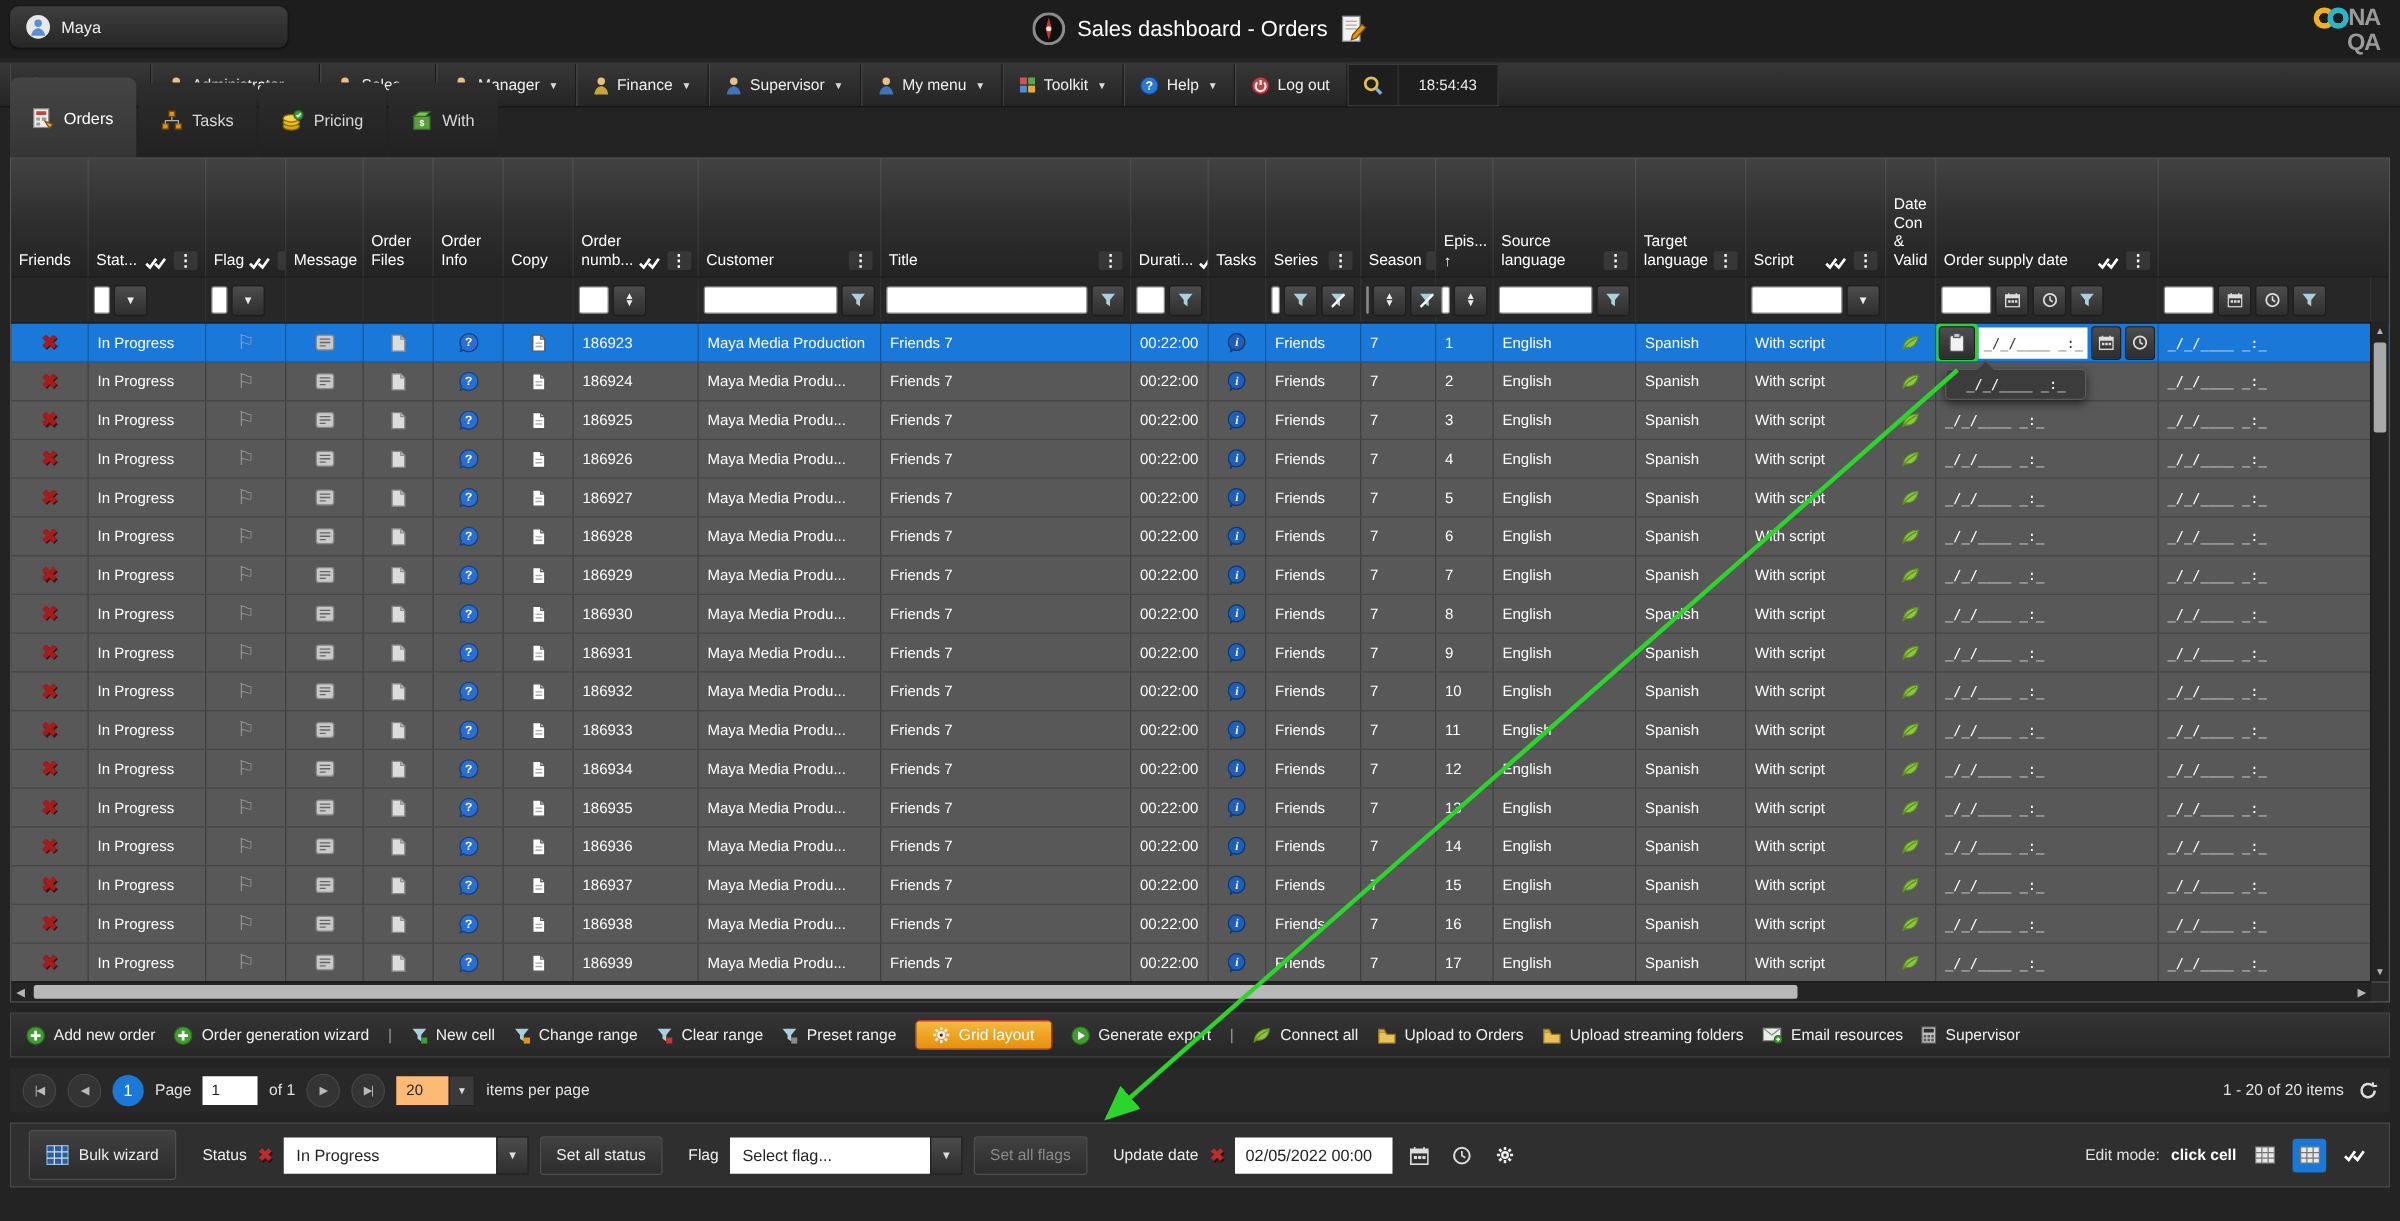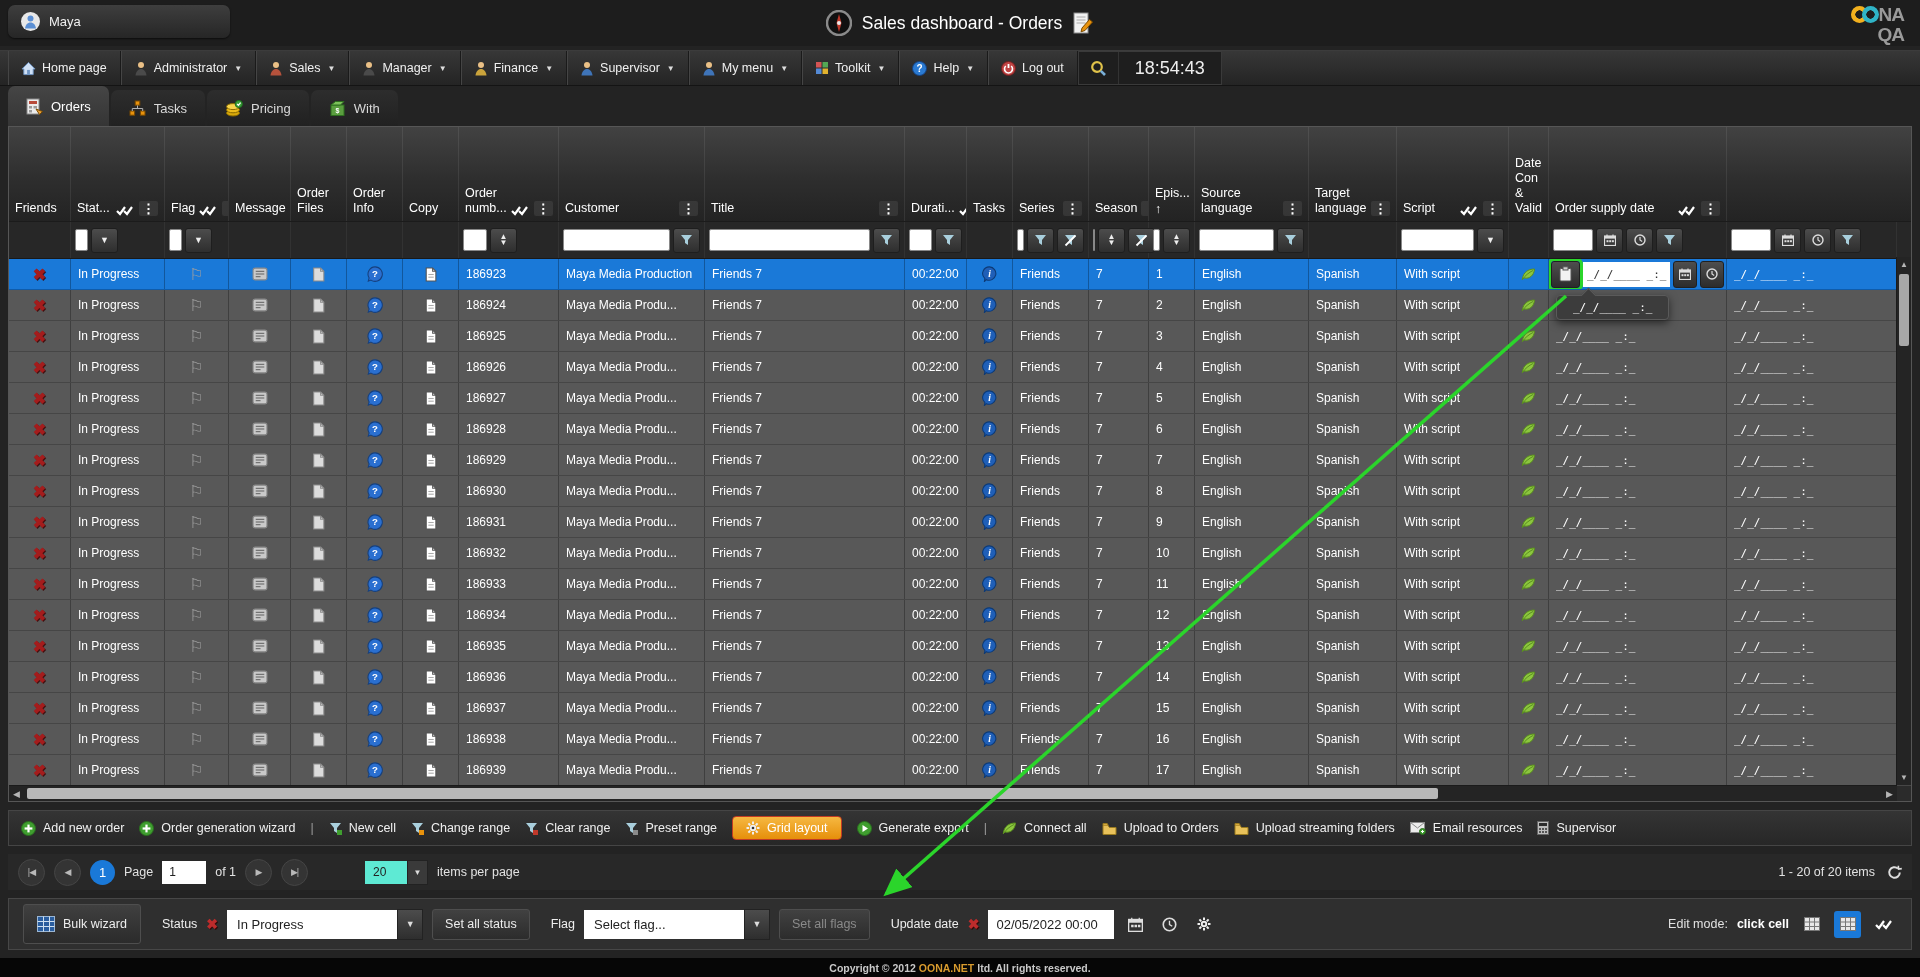--- a/index.html
+++ b/index.html
@@ -17,24 +17,24 @@
   .o1{background:radial-gradient(circle,#1d1d1d 33%,#f2b01e 36%);}
   .o2{background:radial-gradient(circle,#1d1d1d 33%,#2fb4c7 36%);margin-left:-6px;}
   .logo-na,.logo-qa{font-weight:bold;color:#9a9a9a;font-size:19px;letter-spacing:-1px;}
   .logo-qa{margin-top:1px;}
   
   .menubar{position:absolute;top:50px;left:0;right:0;height:34px;background:linear-gradient(#373737,#242424);display:flex;align-items:stretch;padding-left:8px;border-top:1px solid #3c3c3c;border-bottom:1px solid #141414;}
   .mi{display:flex;align-items:center;gap:6px;padding:0 13px;font-size:12.5px;color:#f0f0f0;border-right:1px solid #1a1a1a;box-shadow:inset 1px 0 0 #454545;cursor:pointer;white-space:nowrap;}
   .caret{font-size:8px;color:#ddd;margin-left:1px;}
   .menu-right{display:flex;align-items:center;background:#1e1e1e;border:1px solid #3a3a3a;margin:0;}
   .search-btn{padding:0 11px;display:flex;align-items:center;height:100%;cursor:pointer;}
-  .clock-txt{padding:0 16px;font-size:18px;border-left:1px solid #333;display:flex;align-items:center;height:100%;}
+  .clock-txt{padding:0 16px;font-size:12px;border-left:1px solid #333;display:flex;align-items:center;height:100%;}
   
   .tabsbar{position:absolute;top:86px;left:8px;height:40px;display:flex;gap:2px;align-items:flex-end;}
-  .tab{display:flex;align-items:center;gap:8px;height:36px;padding:0 18px;background:linear-gradient(#2d2d2d,#212121);border-radius:7px 7px 0 0;font-size:13px;color:#d8d8d8;cursor:pointer;}
+  .tab{display:flex;align-items:center;gap:8px;height:36px;padding:12px 18px;background:linear-gradient(#2d2d2d,#212121);border-radius:7px 7px 0 0;font-size:13px;color:#d8d8d8;cursor:pointer;}
   .tab.active{background:linear-gradient(#454545,#353535);color:#fff;height:40px;}
   
   .grid{position:absolute;left:8px;top:126px;width:1904px;height:676px;background:#2b2b2b;border:1px solid #565656;box-sizing:border-box;}
   .hdr{display:flex;height:94px;background:linear-gradient(#424242 0%,#2e2e2e 55%,#232323 100%);}
   .hcell{position:relative;display:flex;align-items:flex-end;padding:0 6px 5px;border-right:1px solid rgba(255,255,255,.08);box-sizing:border-box;font-size:12.5px;color:#fff;overflow:hidden;cursor:pointer;flex:none;}
   .hinner{width:100%;}
   .hcap{display:flex;align-items:flex-end;gap:4px;}
   .htxt{line-height:1.2;}
   .hic{display:inline-flex;align-items:center;margin-left:auto;}
   .hic + .hic{margin-left:2px;}
@@ -76,21 +76,21 @@
   .gridbar{position:absolute;left:8px;right:8px;top:810px;height:36px;background:linear-gradient(#343434,#272727);border:1px solid #454545;display:flex;align-items:center;padding:0 12px;gap:15px;font-size:12.5px;box-sizing:border-box;}
   .tbitem{display:flex;align-items:center;gap:7px;cursor:pointer;white-space:nowrap;color:#f0f0f0;}
   .tbitem.active{background:linear-gradient(#f6b841,#e68f0a);border:1px solid #c23b22;border-radius:4px;padding:4px 13px;color:#fff;}
   .tbsep{color:#9a9a9a;}
   
   .pager{position:absolute;left:8px;right:8px;top:854px;height:36px;display:flex;align-items:center;gap:9px;font-size:12.5px;background:#282828;padding:0 10px;box-sizing:border-box;}
   .pbtn{width:25px;height:25px;border-radius:50%;background:#343434;border:1px solid #454545;display:flex;align-items:center;justify-content:center;color:#b9b9b9;font-size:9px;cursor:pointer;letter-spacing:-1px;}
   .pcur{width:25px;height:25px;border-radius:50%;background:#1a79d8;color:#fff;display:flex;align-items:center;justify-content:center;font-size:13px;cursor:pointer;}
   .pinput{width:44px;height:23px;background:#fff;color:#222;display:flex;align-items:center;padding:0 7px;font-size:12px;cursor:text;box-sizing:border-box;}
   .pselwrap{display:flex;align-items:center;cursor:pointer;}
-  .psel{width:34px;height:23px;background:#5eead4;color:#222;display:flex;align-items:center;padding:0 0 0 8px;font-size:12px;margin-left:48px;}
+  .psel{width:34px;height:23px;background:#fdba74;color:#222;display:flex;align-items:center;padding:0 0 0 8px;font-size:12px;}
   .psel-btn{width:19px;height:23px;background:#3a3a3a;border:1px solid #222;color:#ddd;display:flex;align-items:center;justify-content:center;font-size:8px;}
   .plbl{color:#e2e2e2;}
   .pright{margin-left:auto;display:flex;align-items:center;gap:12px;color:#e2e2e2;}
   .refresh{cursor:pointer;display:flex;align-items:center;}
   
   .bulkbar{position:absolute;left:8px;right:8px;top:898px;height:52px;background:#2f2f2f;border:1px solid #474747;display:flex;align-items:center;padding:0 14px;gap:9px;font-size:12.5px;box-sizing:border-box;}
   .bulk-btn{display:flex;align-items:center;gap:8px;background:linear-gradient(#404040,#2b2b2b);border:1px solid #4e4e4e;height:38px;padding:0 13px;border-radius:3px;cursor:pointer;}
   .blabel{margin-left:12px;color:#efefef;white-space:nowrap;}
   .bx{color:#bd2c2c;font-weight:bold;font-size:14px;text-shadow:1px 1px rgba(50,0,0,.8);cursor:pointer;}
   .bselwrap{display:flex;align-items:center;cursor:pointer;}
@@ -2644,25 +2644,20 @@
         </span>
       <span class="embtn">
           <svg width="17" height="11" viewBox="0 0 17 11">
             <path d="M1 6 l3 3 L9 2" fill="none" stroke="#fff" stroke-width="2.2"></path>
             <path d="M8 6 l3 3 L16 2" fill="none" stroke="#fff" stroke-width="2.2"></path>
           </svg>
         </span>
     </div>
   </div>
 
-  <div class="footer">
-    <span>Copyright © 2012 </span>
-    <span class="brand">OONA.NET</span>
-    <span> ltd. All rights reserved.</span>
-  </div>
 
   <div class="tooltip">
     <span class="tt-caret"></span>
     <span>_/_/____ _:_</span>
   </div>
 
   <svg class="annot" width="1920" height="977">
     <defs>
       <marker id="ah" markerWidth="9" markerHeight="8" refX="7" refY="3.5" orient="auto">
         <path d="M0,0 L8,3.5 L0,7 Z" fill="#2bd52b"></path>

